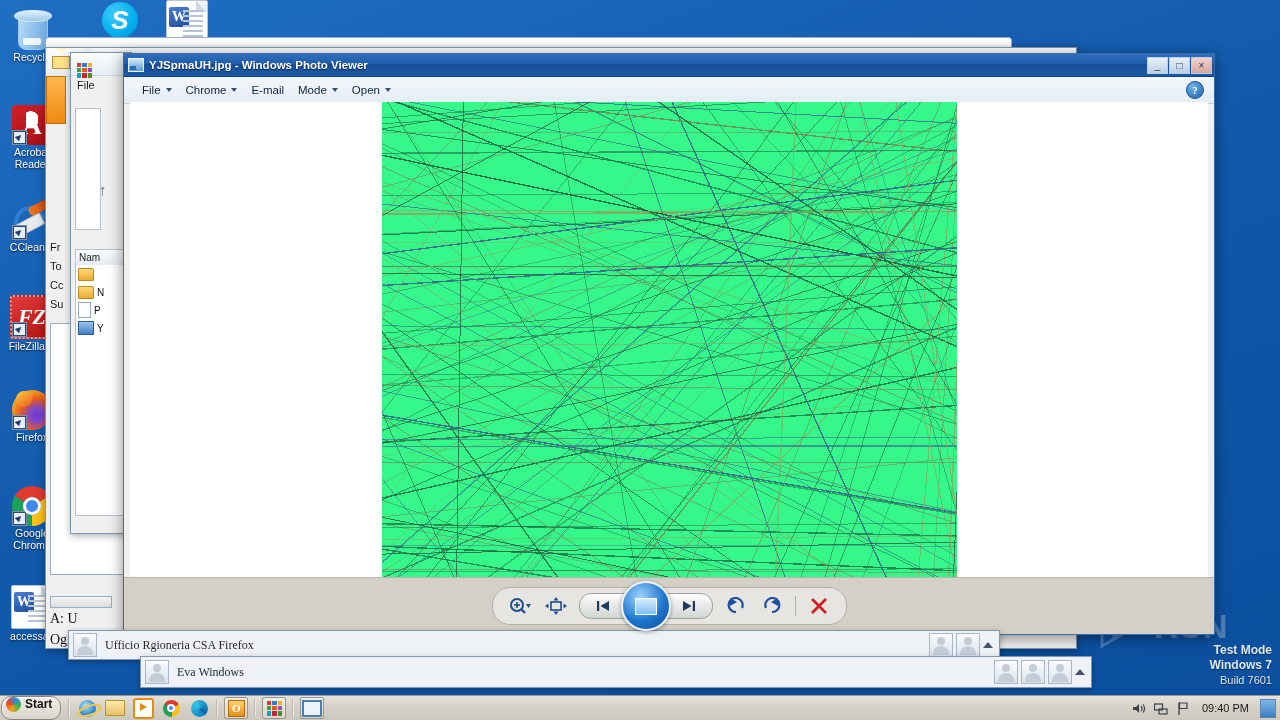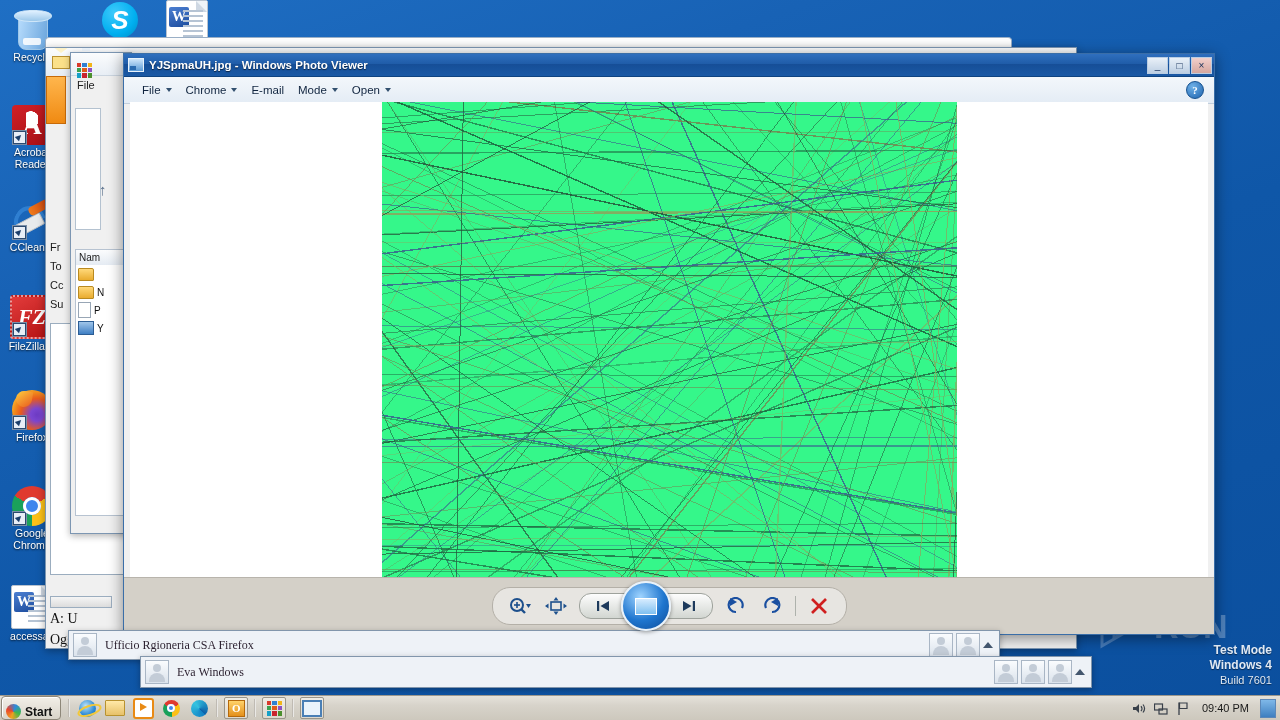--- a/index.html
+++ b/index.html
@@ -173,22 +173,22 @@
   .avatar:after{content:"";position:absolute;left:3px;top:12px;width:16px;height:9px;border-radius:8px 8px 0 0;background:#c3ccd7;}
   .cw-name{font:12px "Liberation Serif",serif;color:#2a1f2e;}
   .cw-right{margin-left:auto;display:flex;align-items:center;gap:3px;padding-right:6px;}
   .chev{width:0;height:0;border-left:5px solid transparent;border-right:5px solid transparent;
     border-bottom:6px solid #43566e;}
 
   
   #taskbar{position:absolute;left:0;bottom:0;width:1280px;height:24px;
     background:linear-gradient(180deg,#e5e2da 0%,#d7d3ca 40%,#cdc8bd 100%);
     border-top:1px solid #9d988d;display:flex;align-items:center;}
-  #startbtn{height:22px;margin:0 4px 0 1px;padding:0 8px 0 4px;display:flex;align-items:flex-end;gap:4px;
-    border:1px solid #8d8779;border-radius:4px;background:linear-gradient(180deg,#f2efe8,#d9d4c9);
+  #startbtn{height:22px;margin:0 4px 0 1px;padding:0 8px 0 4px;display:flex;align-items:flex-start;gap:4px;
+    border:1px solid #8d8779;border-radius:10px;background:linear-gradient(180deg,#f2efe8,#d9d4c9);
     font:700 12px "Liberation Sans",sans-serif;color:#111;box-shadow:1px 1px 0 #fff inset;}
   .startorb{width:15px;height:15px;border-radius:50%;
     background:conic-gradient(from 200deg,#f2a01e,#e8442c,#2c8ae0,#3fb74a,#f2a01e);}
   .tbsep{width:2px;height:18px;margin:0 3px;background:linear-gradient(90deg,#aaa49a,#fff);}
   .tbicon{width:22px;height:20px;margin:0 3px;display:flex;align-items:center;justify-content:center;position:relative;}
   .tbbtn{border:1px solid #9a958a;border-radius:2px;background:linear-gradient(180deg,#f0ede6,#ddd8cd);}
   .ie{width:17px;height:17px;border-radius:50%;background:radial-gradient(circle at 40% 35%,#bfe3f7,#2c8ad6 60%,#1462a8);
      position:relative;}
   .ie:after{content:"";position:absolute;left:-2px;top:5px;width:21px;height:7px;border:2px solid #f2c83a;
      border-radius:50%;transform:rotate(-18deg);}
@@ -306,21 +306,21 @@
       <g fill="none" stroke="#e9f2fd" stroke-width="3" opacity="0.85">
         <path d="M8 6 L8 50 L46 28 Z"></path>
         <path d="M20 14 L20 42 L44 28 Z"></path>
       </g>
       <text x="60" y="42" fill="#e9f2fd" font-family="Liberation Sans, sans-serif" font-size="34" font-weight="700">RUN</text>
     </svg>
   </div>
 
   <div id="testmode">
     <div>Test Mode</div>
-    <div>Windows 4</div>
+    <div>Windows 7</div>
     <div class="build">Build 7601</div>
   </div>
 </div>
 
 <div id="bgwin-top"></div>
 
 <div id="mailwin">
   <div class="mw-toolbar">
     <span class="mwi">
         <span class="env"></span>

